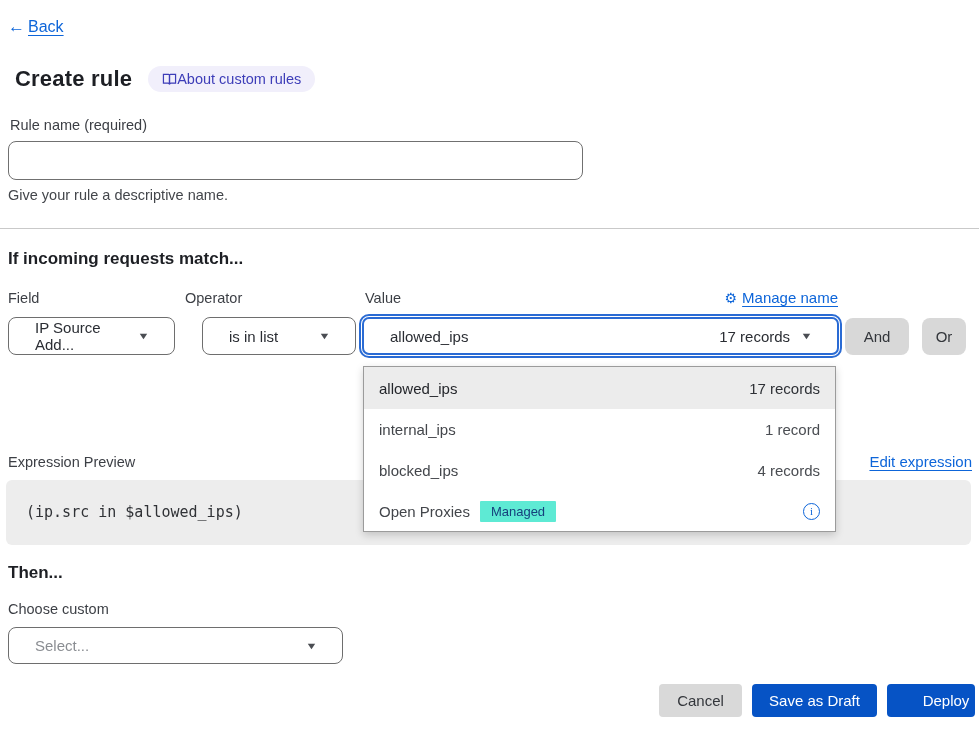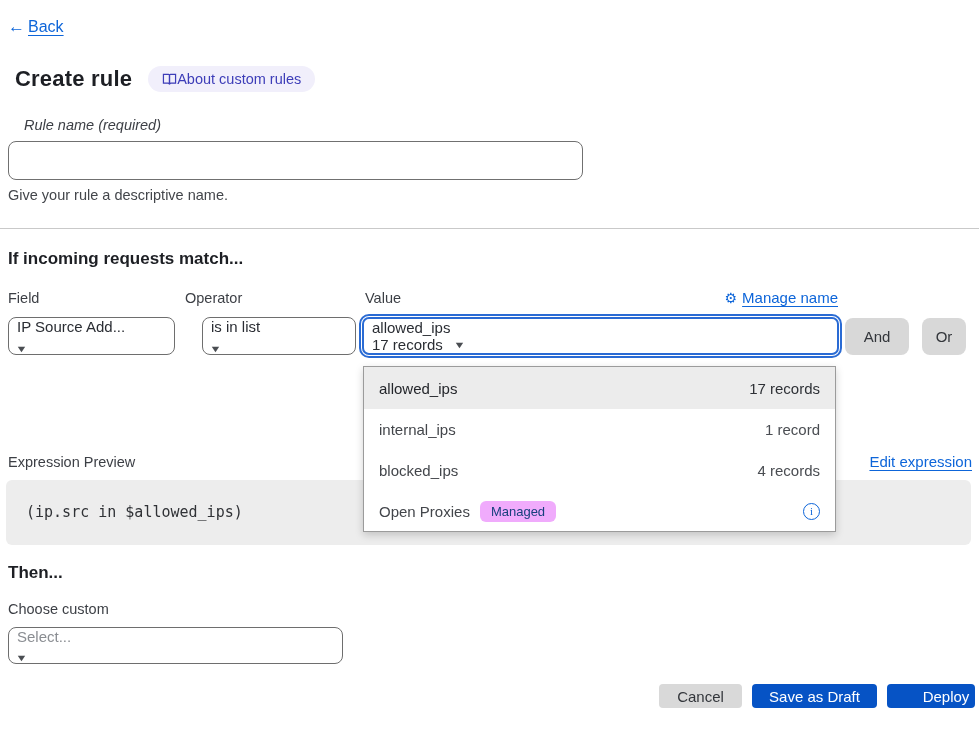--- a/index.html
+++ b/index.html
@@ -20,43 +20,43 @@
   .page-title { font-size:22px; font-weight:700; color:#1d1f24; letter-spacing:.2px; }
   .about-badge {
     display:inline-flex; align-items:center; 
     background:#f1effb; color:#3d3db8; border-radius:15px;
     padding:5px 14px; font-size:14.5px; cursor:pointer;
   }
   .about-badge svg { display:block; }
 
   
   .field-label { font-size:14.5px; color:#3c3f45; }
-  .lbl-rule-name { position:absolute; left:24px; top:117px;font-style:italic; }
+  .lbl-rule-name { position:absolute; left:10px; top:117px; }
   .rule-input {
     position:absolute; left:8px; top:141px; width:575px; height:39px;
     border:1px solid #707070; border-radius:8px; background:#fff;
     font-size:15px; padding:0 12px; font-family:"Liberation Sans", sans-serif;
   }
   .helper { position:absolute; left:8px; top:187px; font-size:14.5px; color:#43464b; }
 
   .divider { position:absolute; left:0; right:0; top:228px; height:1px; background:#c9c9c9; }
 
   
   .match-heading { position:absolute; left:8px; top:249px; font-size:17px; font-weight:700; color:#1d1f24; }
   .lbl-field { position:absolute; left:8px; top:290px; }
   .lbl-operator { position:absolute; left:185px; top:290px; }
   .lbl-value { position:absolute; left:365px; top:290px; }
   .manage-lists { position:absolute; top:289px; right:141px; font-size:15px; display:flex; align-items:center; gap:5px; }
   .gear { font-size:14px; line-height:1; text-decoration:none; }
 
   .select {
     position:absolute; top:317px; height:38px; background:#fff;
     border:1px solid #6e6e6e; border-radius:8px;
-    display:flex; align-items:flex-start; justify-content:space-between;
-    padding:0 8px; font-size:15px; color:#2a2d33; cursor:pointer;flex-direction:column;
+    display:flex; align-items:center; justify-content:space-between;
+    padding:0 26px; font-size:15px; color:#2a2d33; cursor:pointer;
   }
   .caret { font-size:9px; color:#4a4d52; transform:scaleX(1.4); }
   .sel-field { left:8px; width:167px; }
   .sel-operator { left:202px; width:154px; }
   .sel-value {
     left:362px; width:477px; border:2px solid #2a6bd4;
     outline:2px solid #2a6bd4; outline-offset:1px; border-radius:7px;
   }
   .sel-value .right { display:flex; align-items:center; gap:12px; color:#2a2d33; }
 
@@ -76,21 +76,21 @@
   }
   .dd-row {
     height:41px; display:flex; align-items:center; justify-content:space-between;
     padding:0 15px; font-size:15px; color:#43464b; cursor:pointer;
   }
   .dd-row .meta { color:#4a4d52; }
   .dd-row.selected { background:#ececec; color:#24262b; height:42px; }
   .dd-row.selected .meta { color:#2e3136; }
   .dd-name-wrap { display:flex; align-items:center; gap:10px; }
   .managed-badge {
-    background:#f0abfc; color:#16407c; border-radius:6px;
+    background:#5eead4; color:#16407c; border-radius:1px;
     padding:3px 11px; font-size:13px;
   }
   .info-icon {
     width:17px; height:17px; border:1.5px solid #0d65d9; border-radius:50%;
     color:#0d65d9; font-size:11px; line-height:14px; text-align:center;
     font-family:"Liberation Serif", serif; cursor:pointer;
   }
 
   
   .expr-label { position:absolute; left:8px; top:454px; font-size:14.5px; color:#3c3f45; }
@@ -105,21 +105,21 @@
   }
 
   
   .then-heading { position:absolute; left:8px; top:563px; font-size:17px; font-weight:700; color:#1d1f24; }
   .lbl-action { position:absolute; left:8px; top:601px; }
   .sel-action { top:627px; left:8px; width:335px; height:37px; }
   .sel-action .placeholder { color:#8a8d92; }
 
   
   .footer-btn {
-    position:absolute; top:684px; height:24px; border:none; border-radius:4px;
+    position:absolute; top:684px; height:33px; border:none; border-radius:4px;
     font-size:15px; cursor:pointer; font-family:"Liberation Sans", sans-serif;
   }
   .btn-cancel { left:659px; width:83px; background:#d9d9d9; color:#33363b; }
   .btn-blue { background:#0653c5; color:#fff; }
   .btn-save { left:752px; width:125px; }
   .btn-deploy { left:887px; width:88px;padding-left:30px; }
 </style>
 </head>
 <body>
 

